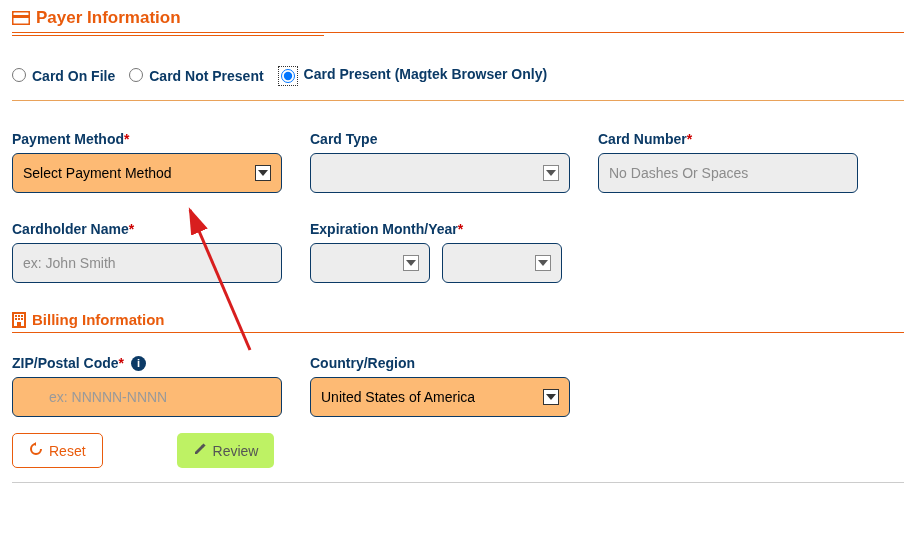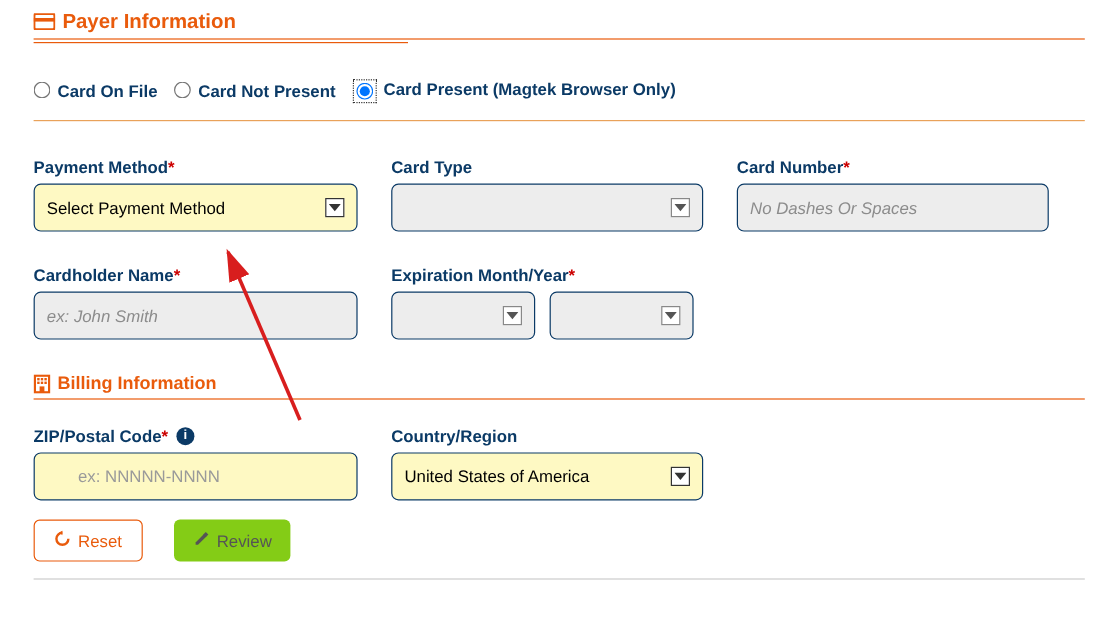--- a/index.html
+++ b/index.html
@@ -5,21 +5,21 @@
   * { box-sizing: border-box; }
   body {
     margin: 0;
     font-family: Arial, Helvetica, sans-serif;
     background: #ffffff;
     width: 916px;
     height: 533px;
     overflow: hidden;
     position: relative;
   }
-  .container { padding: 8px 12px 12px 28px; }
+  .container { padding: 8px 12px 12px 12px; }
 
   .section-header {
     display: flex;
     align-items: center;
     border-bottom: 1px solid #e95b0c;
     padding-bottom: 4px;
     margin-bottom: 2px;
   }
   .section-header .icon {
     color: #e95b0c;
@@ -100,36 +100,36 @@
   }
 
   .select-box, .text-box, .disabled-box {
     border: 1px solid #0b3a66;
     border-radius: 6px;
     height: 40px;
     display: flex;
     align-items: center;
     padding: 0 10px;
     font-size: 14px;
-    background: #fef9c3;
+    background: #fdba74;
   }
   .select-box { justify-content: space-between; }
   .text-box input {
     border: none; outline: none; width: 100%;
     background: transparent;
     font-size: 14px;
     margin-left: 24px;
   }
   .text-box input::placeholder { color: #9a9a9a; }
   .disabled-box {
     background: #ededed;
     color: #8c8c8c;
     justify-content: space-between;
   }
-  .disabled-text { color: #8c8c8c; font-style: italic; }
+  .disabled-text { color: #8c8c8c; }
 
   .chevron {
     width: 16px; height: 16px;
     border: 1px solid #333;
     display: inline-flex;
     align-items: center;
     justify-content: center;
     background: #fff;
   }
   .chevron.disabled { border-color: #888; }
@@ -155,22 +155,23 @@
     font-weight: 500;
     cursor: pointer;
   }
   .btn-reset {
     border: 1px solid #e95b0c;
     color: #e95b0c;
     background: #ffffff;
   }
   .btn-review {
     border: none;
-    background: #84cc16;
+    background: #bef264;
     color: #555;
+    margin-left: 48px;
   }
 
   .billing-section-header {
     display: flex;
     align-items: center;
     border-bottom: 1px solid #e95b0c;
     padding-bottom: 4px;
     margin: 28px 0 22px 0;
   }
   .billing-section-header .icon { color: #e95b0c; margin-right: 6px; display:inline-flex; }

